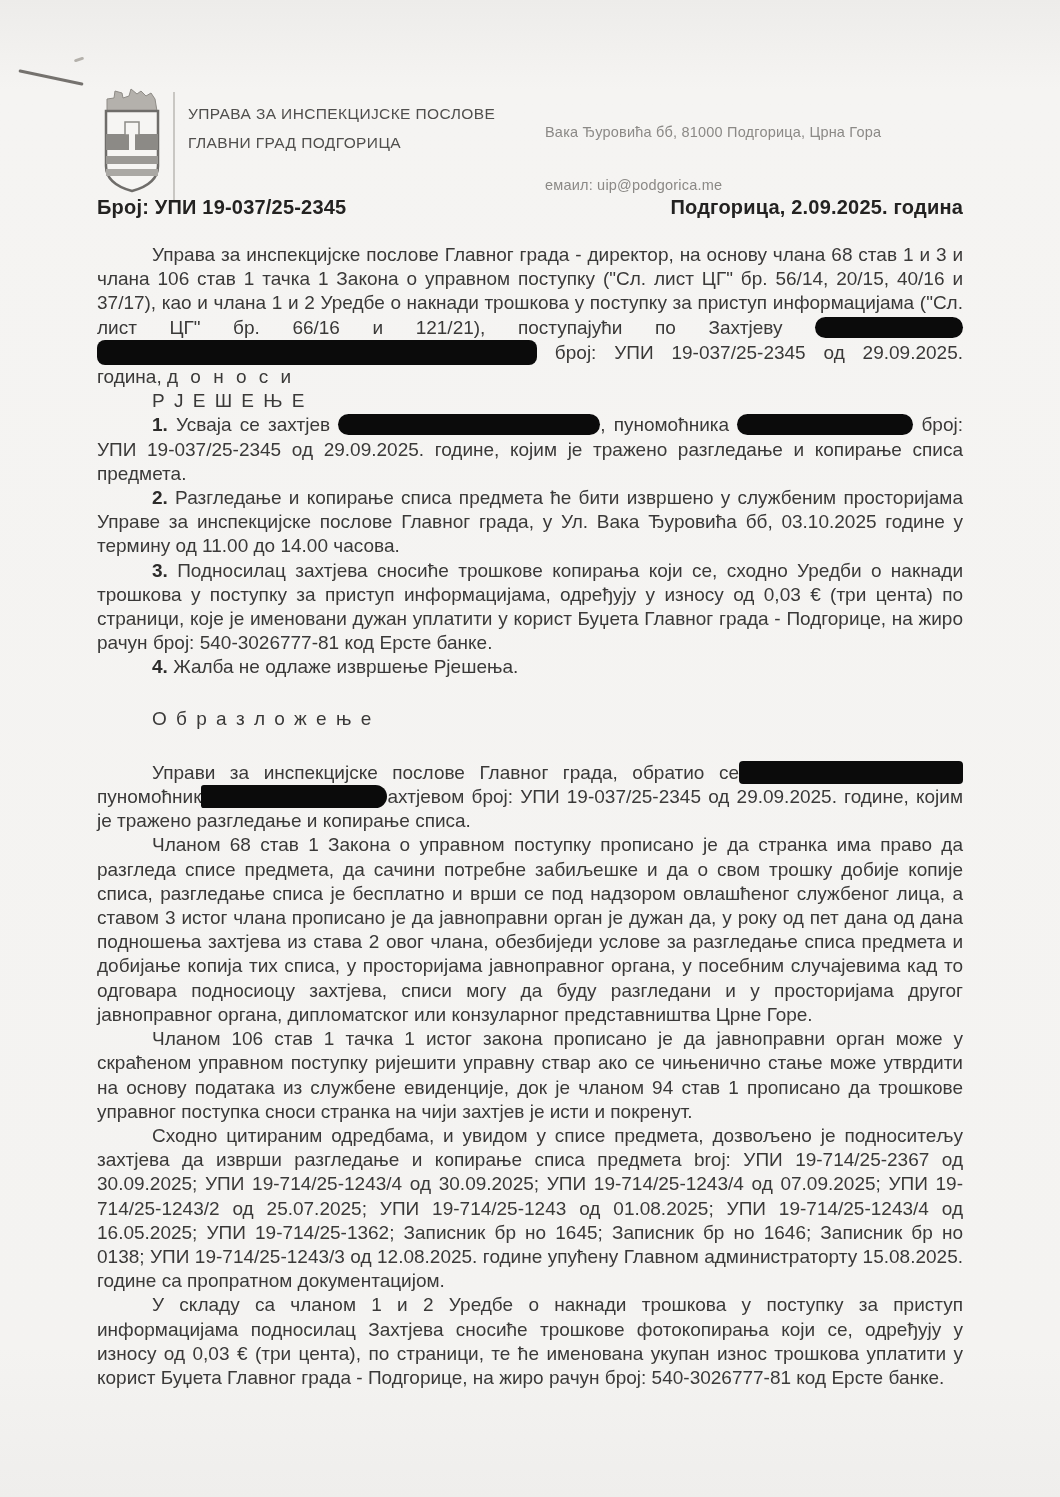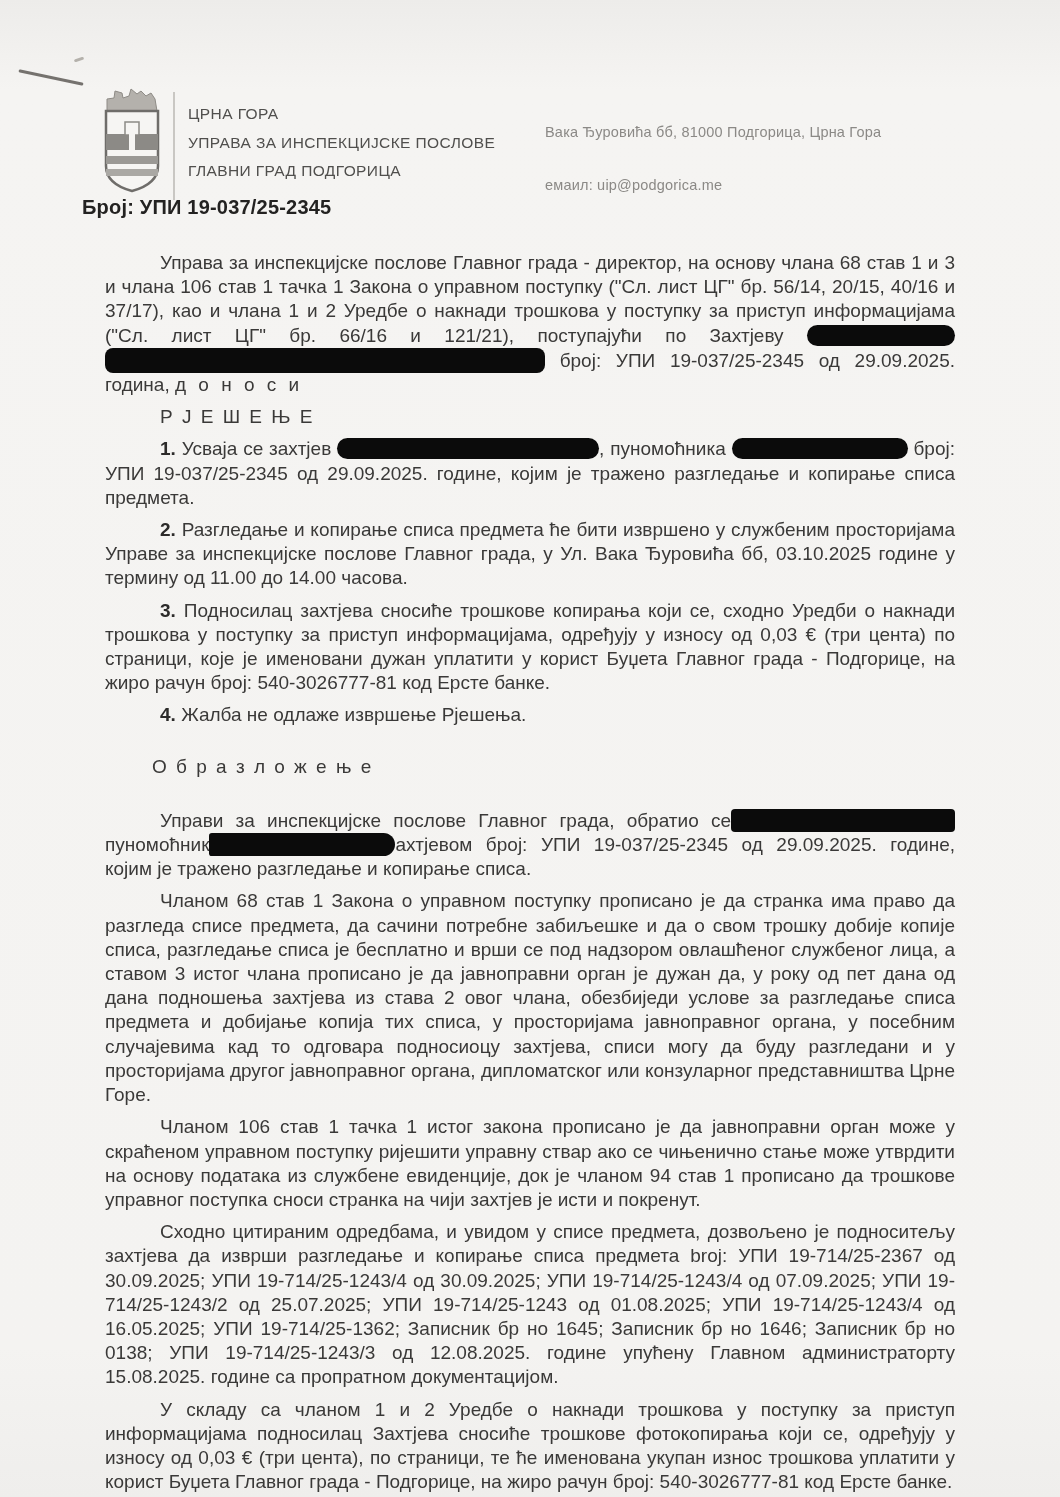--- a/index.html
+++ b/index.html
@@ -23,30 +23,30 @@
     background:#9a968f;transform:rotate(-18deg);border-radius:2px;opacity:.7;
   }
   
   .coat{position:absolute;left:100px;top:86px;}
   .header-divider{position:absolute;left:173px;top:92px;width:2px;height:108px;background:#c9c7c3;}
   .org-block{position:absolute;left:188px;top:100px;}
   .org-line{font-size:15.5px;line-height:28.5px;color:#504f4d;letter-spacing:.4px;}
   .contact-block{position:absolute;left:545px;top:92px;}
   .contact-line{font-size:14.5px;line-height:25px;color:#8b8986;letter-spacing:.2px;margin-top:28px;}
   .docnum-row{
-    position:absolute;left:82px;top:196px;width:866px;
+    position:absolute;left:97px;top:196px;width:866px;
     display:flex;justify-content:space-between;align-items:baseline;text-align:right;
   }
   .docnum-row .left,.docnum-row .right{
     font-size:20px;font-weight:bold;color:#232221;letter-spacing:.2px;
   }
   
   .body-col{position:absolute;left:97px;top:243px;width:866px;}
   p.doc{
-    margin:8px;font-size:19px;line-height:24.2px;text-align:justify;
+    margin:0;font-size:19px;line-height:24.2px;text-align:justify;
     text-indent:55px;color:#3a3938;
   }
   .section-title{
     margin:14px 0 22px 0;text-align:center;font-size:20px;font-weight:normal;
     color:#2c2b2a;letter-spacing:2px;text-indent:0;
   }
   .section-title.expl{margin:27px 0 30px 0;}
   b.num{color:#2c2b2a;}
   .donosi{letter-spacing:3.5px;}
   .redact{
@@ -75,32 +75,32 @@
       <rect x="6" y="48" width="52" height="16" fill="#8c8a86"></rect>
       <rect x="25" y="36" width="14" height="13" fill="#f6f5f3" stroke="#8c8a86" stroke-width="1.5"></rect>
       <rect x="29" y="41" width="6" height="23" fill="#f6f5f3"></rect>
       <rect x="6" y="70" width="52" height="8" fill="#9b9995"></rect>
       <rect x="6" y="83" width="52" height="7" fill="#aaa8a4"></rect>
     </svg>
   </div>
   <div class="header-divider"></div>
 
   <div class="org-block">
-    <div class="org-line">ЦРНА ГОРА</div>
     <div class="org-line">УПРАВА ЗА ИНСПЕКЦИЈСКЕ ПОСЛОВЕ</div>
     <div class="org-line">ГЛАВНИ ГРАД ПОДГОРИЦА</div>
   </div>
 
   <div class="contact-block">
     <div class="contact-line">Вака Ђуровића бб, 81000 Подгорица, Црна Гора</div>
     <div class="contact-line">емаил: uip@podgorica.me</div>
   </div>
 
   <div class="docnum-row">
     <span class="left">Број: УПИ 19-037/25-2345</span>
+    <span class="right">Подгорица, 2.09.2025. година</span>
   </div>
 
   <div class="body-col">
 
     <p class="doc"><span>Управа за инспекцијске послове Главног града - директор, на основу члана 68 став 1 и 3 и члана 106 став 1 тачка 1 Закона о управном поступку ("Сл. лист ЦГ" бр. 56/14, 20/15, 40/16 и 37/17), као и члана 1 и 2 Уредбе о накнади трошкова у поступку за приступ информацијама ("Сл. лист ЦГ" бр. 66/16 и 121/21), поступајући по Захтјеву </span><span class="redact r-intro-1"></span> <span class="redact r-intro-2"></span><span> број: УПИ 19-037/25-2345 од 29.09.2025. година, </span><span class="donosi">д о н о с и</span></p>
 
     <p class="doc section-title">Р Ј Е Ш Е Њ Е</p>
 
     <p class="doc"><b class="num">1.</b><span> Усваја се захтјев </span><span class="redact r-res-1"></span><span>, пуномоћника </span><span class="redact r-res-2"></span><span> број: УПИ 19-037/25-2345 од 29.09.2025. године, којим је тражено разгледање и копирање списа предмета.</span></p>
 

